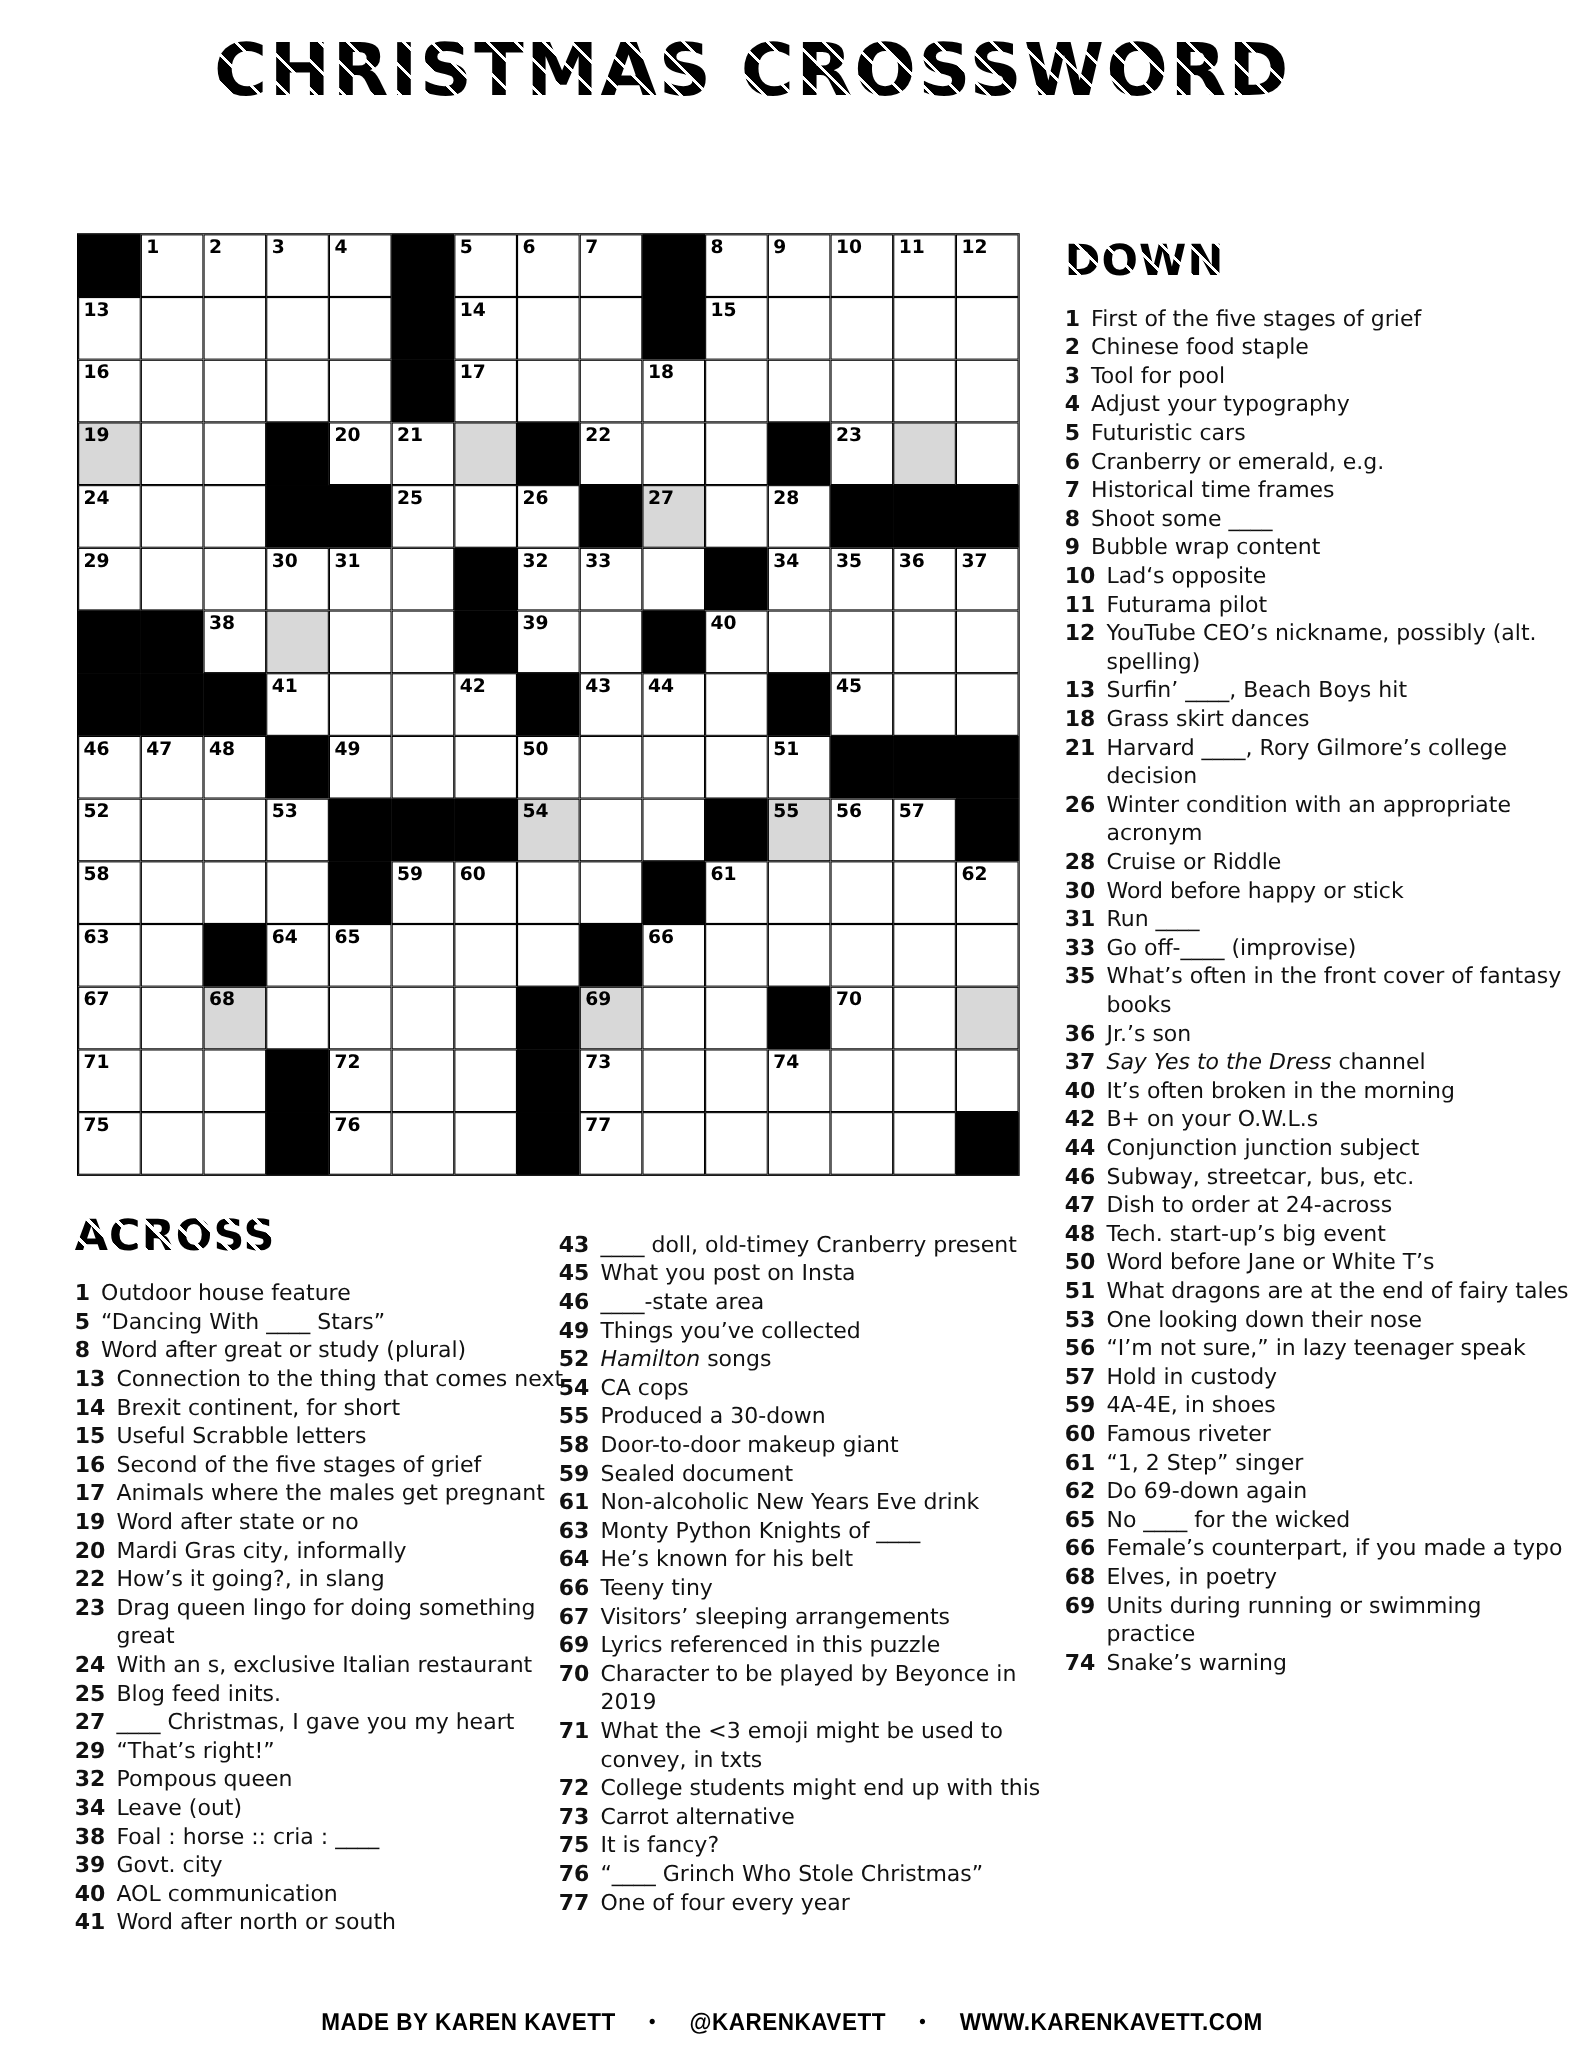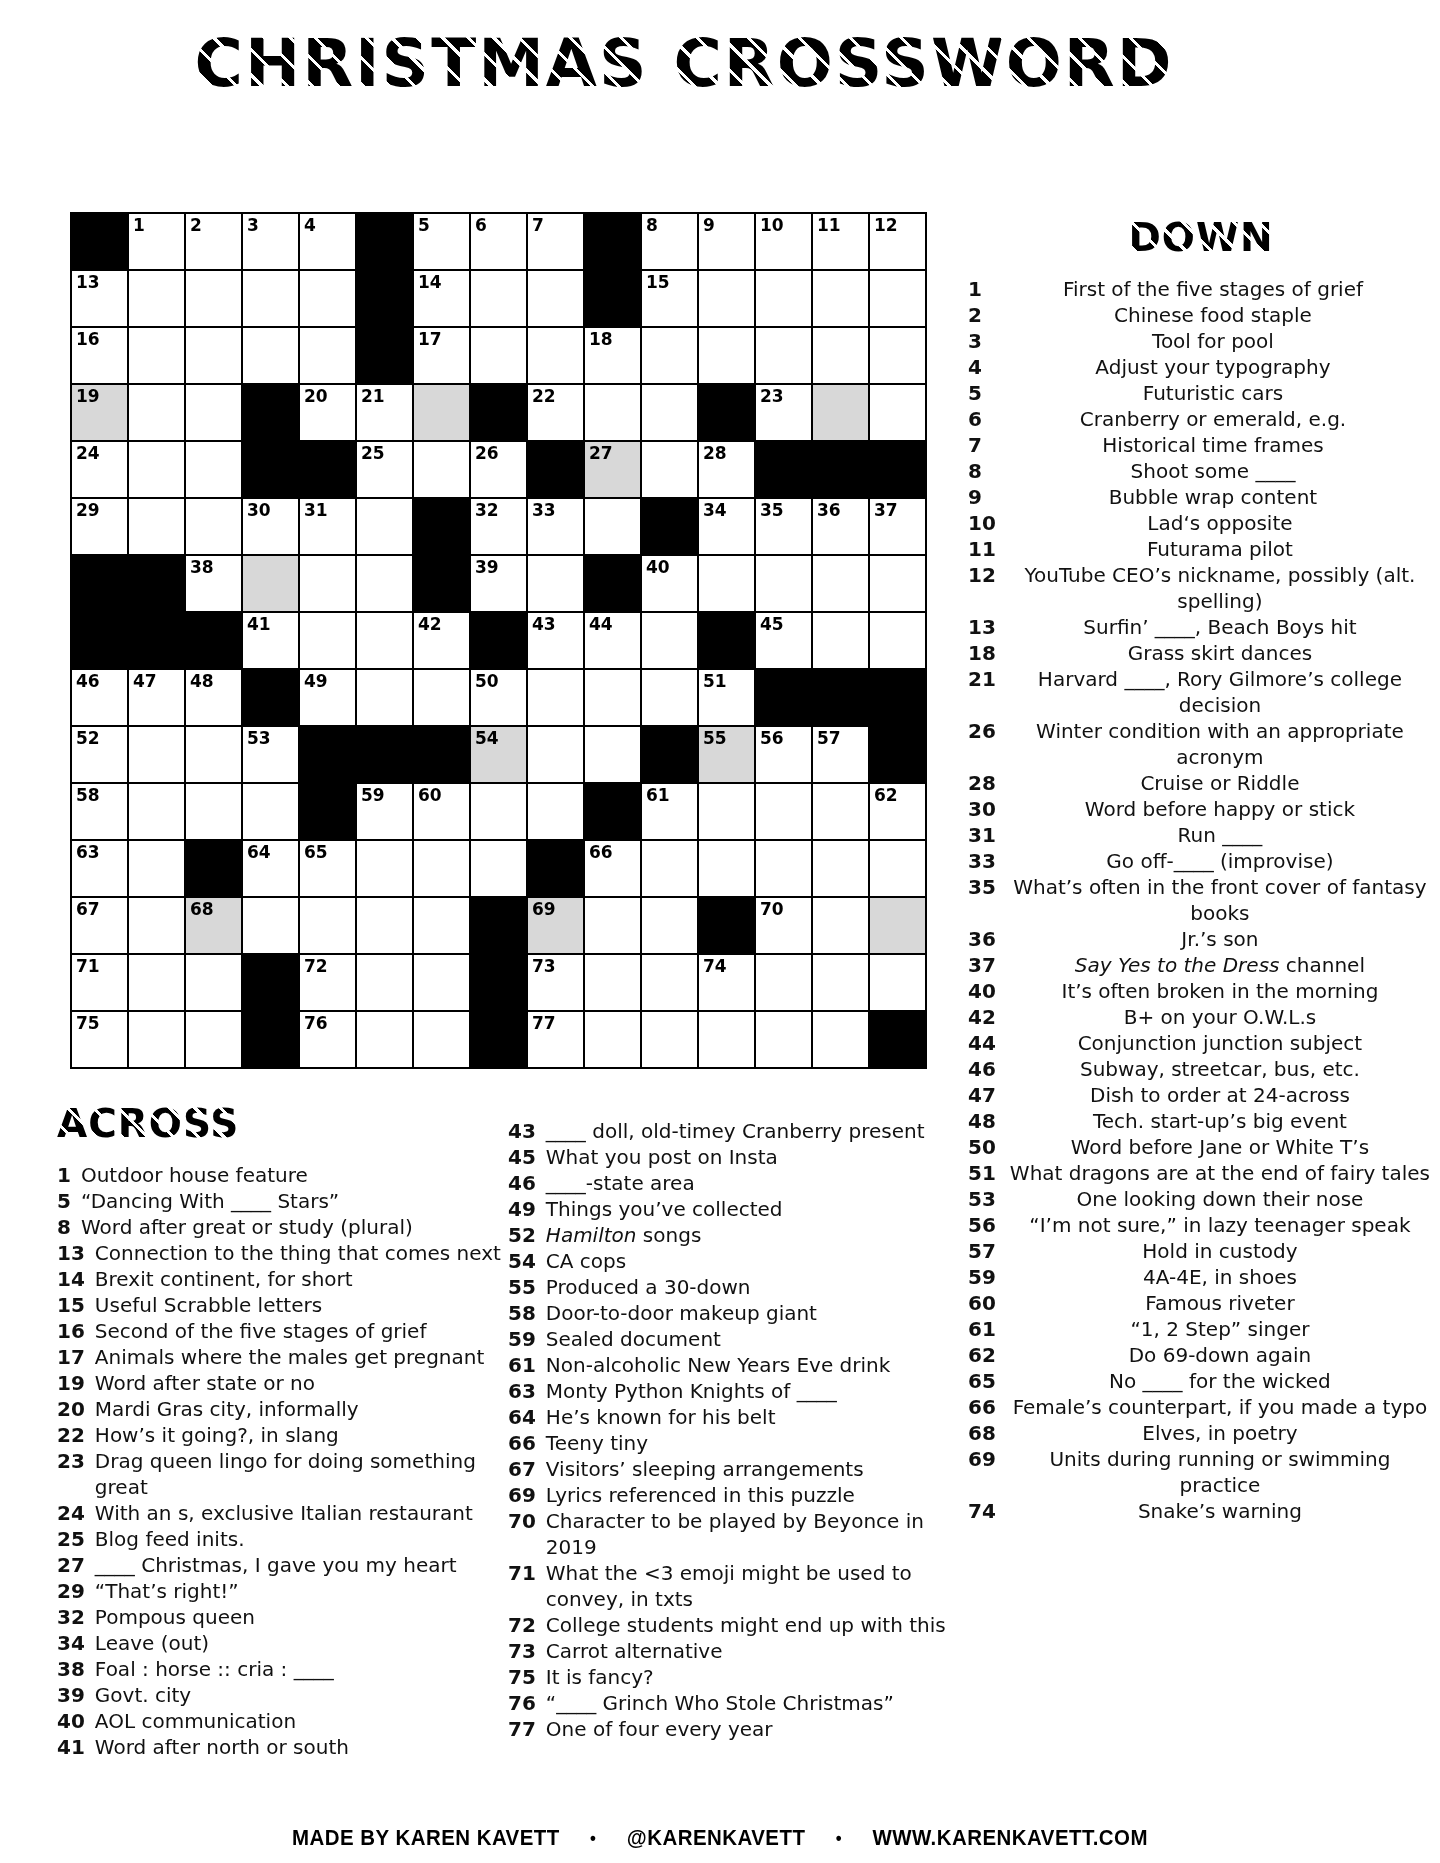--- a/index.html
+++ b/index.html
@@ -31,22 +31,22 @@
     box-sizing:border-box;border:1.5px solid #000;background:#fff;position:relative;
   }
   .cell.black{background:#000;}
   .cell.gray{background:#d8d8d8;}
   .cell .num{
     position:absolute;top:1px;left:4px;
     font-size:17px;font-weight:700;color:#000;line-height:20px;
   }
   
   .cluecol{position:absolute;}
-  .col-down{left:968px;top:216px;width:466px;text-align:center;}
-  .col-across{left:57px;top:1102px;width:466px;}
+  .col-down{left:968px;top:216px;width:466px;}
+  .col-across{left:68px;top:1102px;width:466px;}
   .col-mid{left:508px;top:1118px;width:466px;}
   .section-heading{
     font-size:39px;line-height:44px;letter-spacing:1px;margin:0 0 16px 0;
   }
   .clue{
     display:flex;align-items:flex-start;
     font-size:20px;line-height:26px;color:#111;
   }
   .clue .cn{font-weight:700;margin-right:10px;white-space:pre;}
   .clue .ct{flex:1;}

